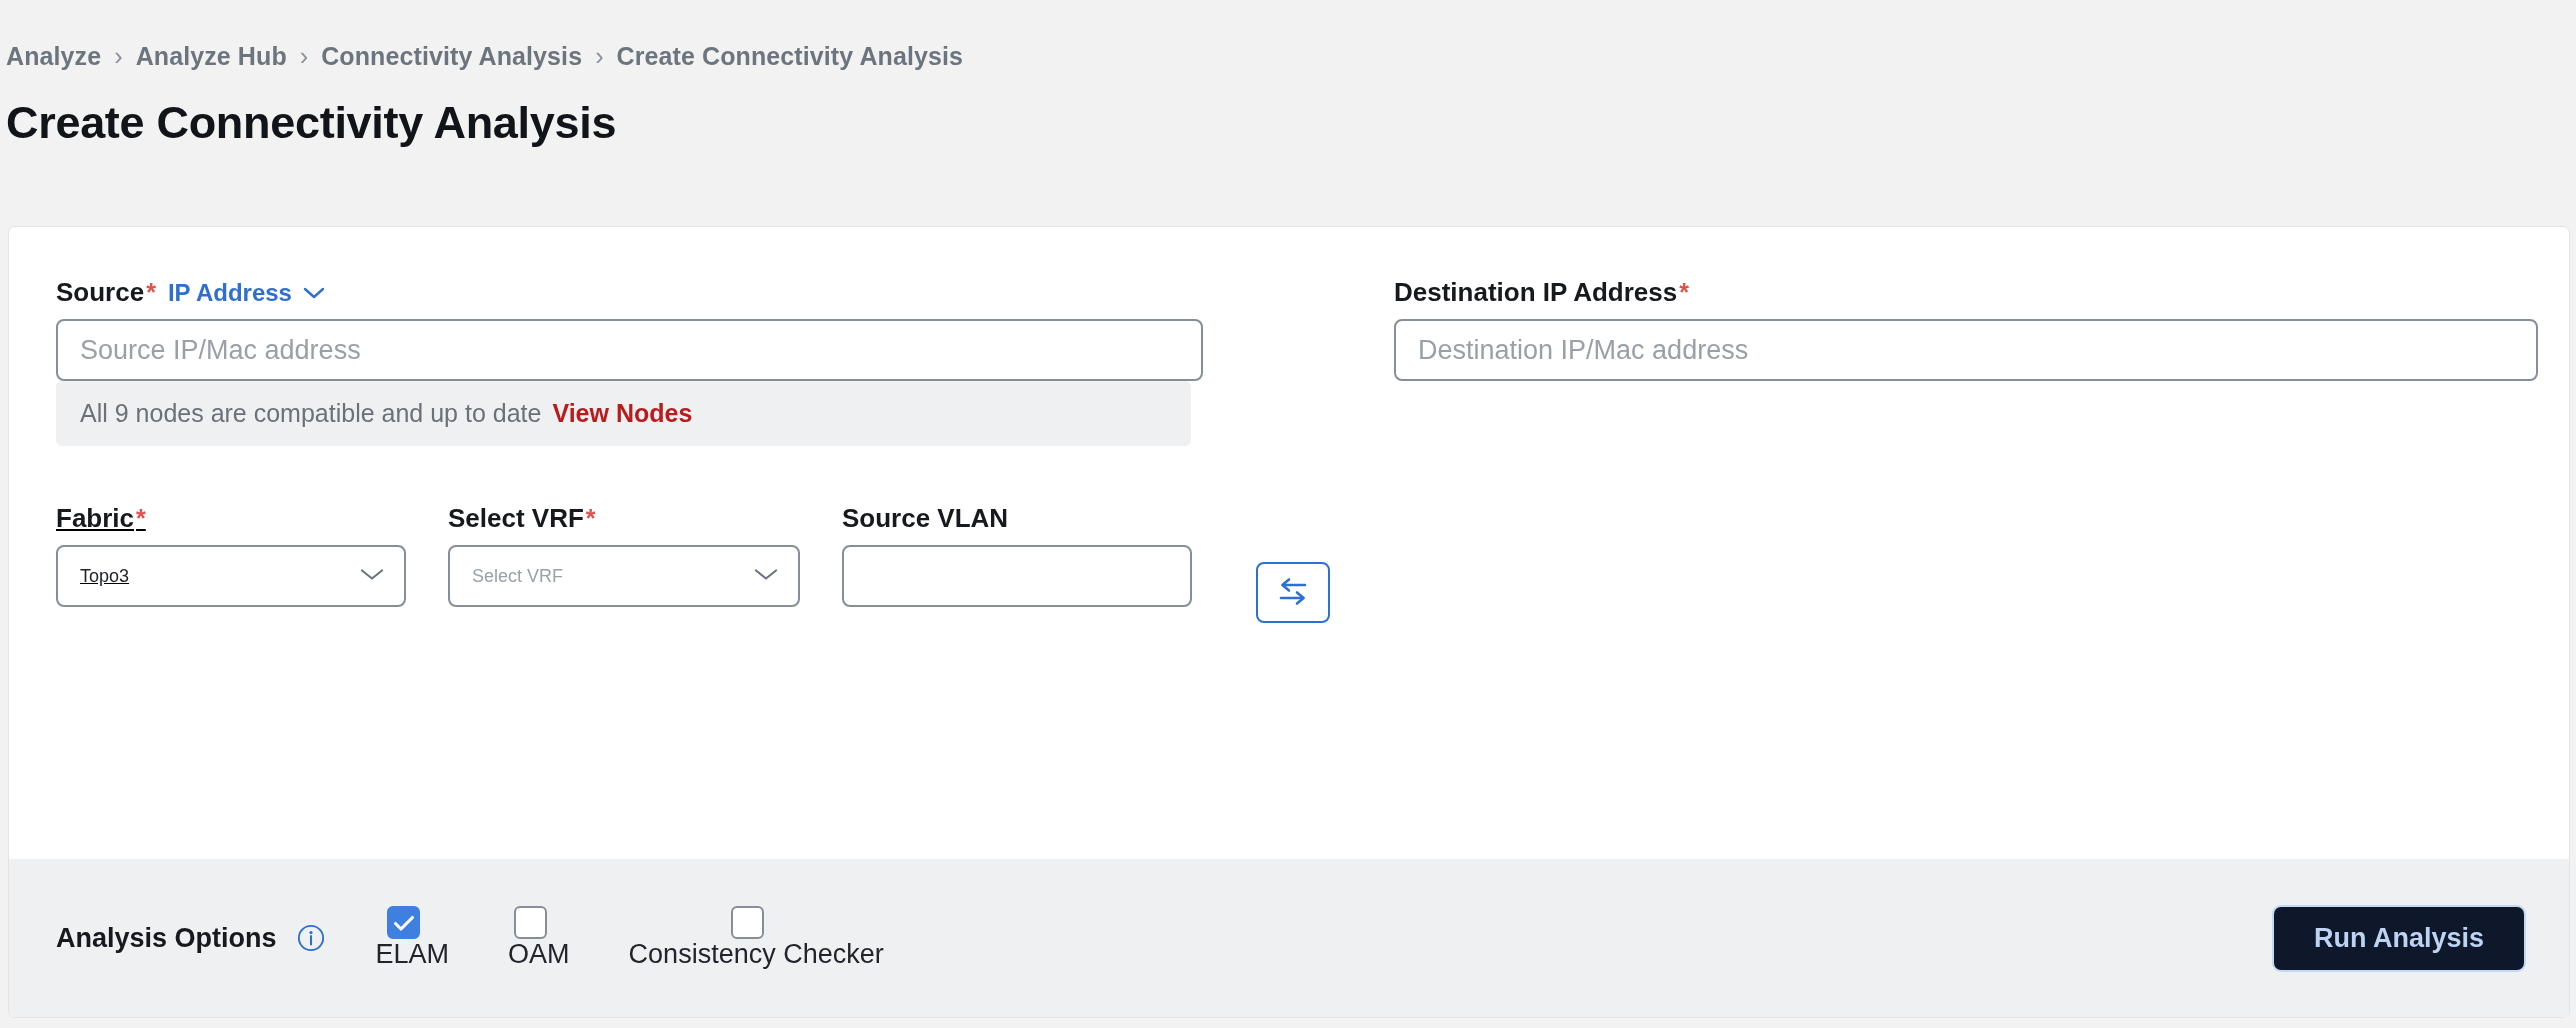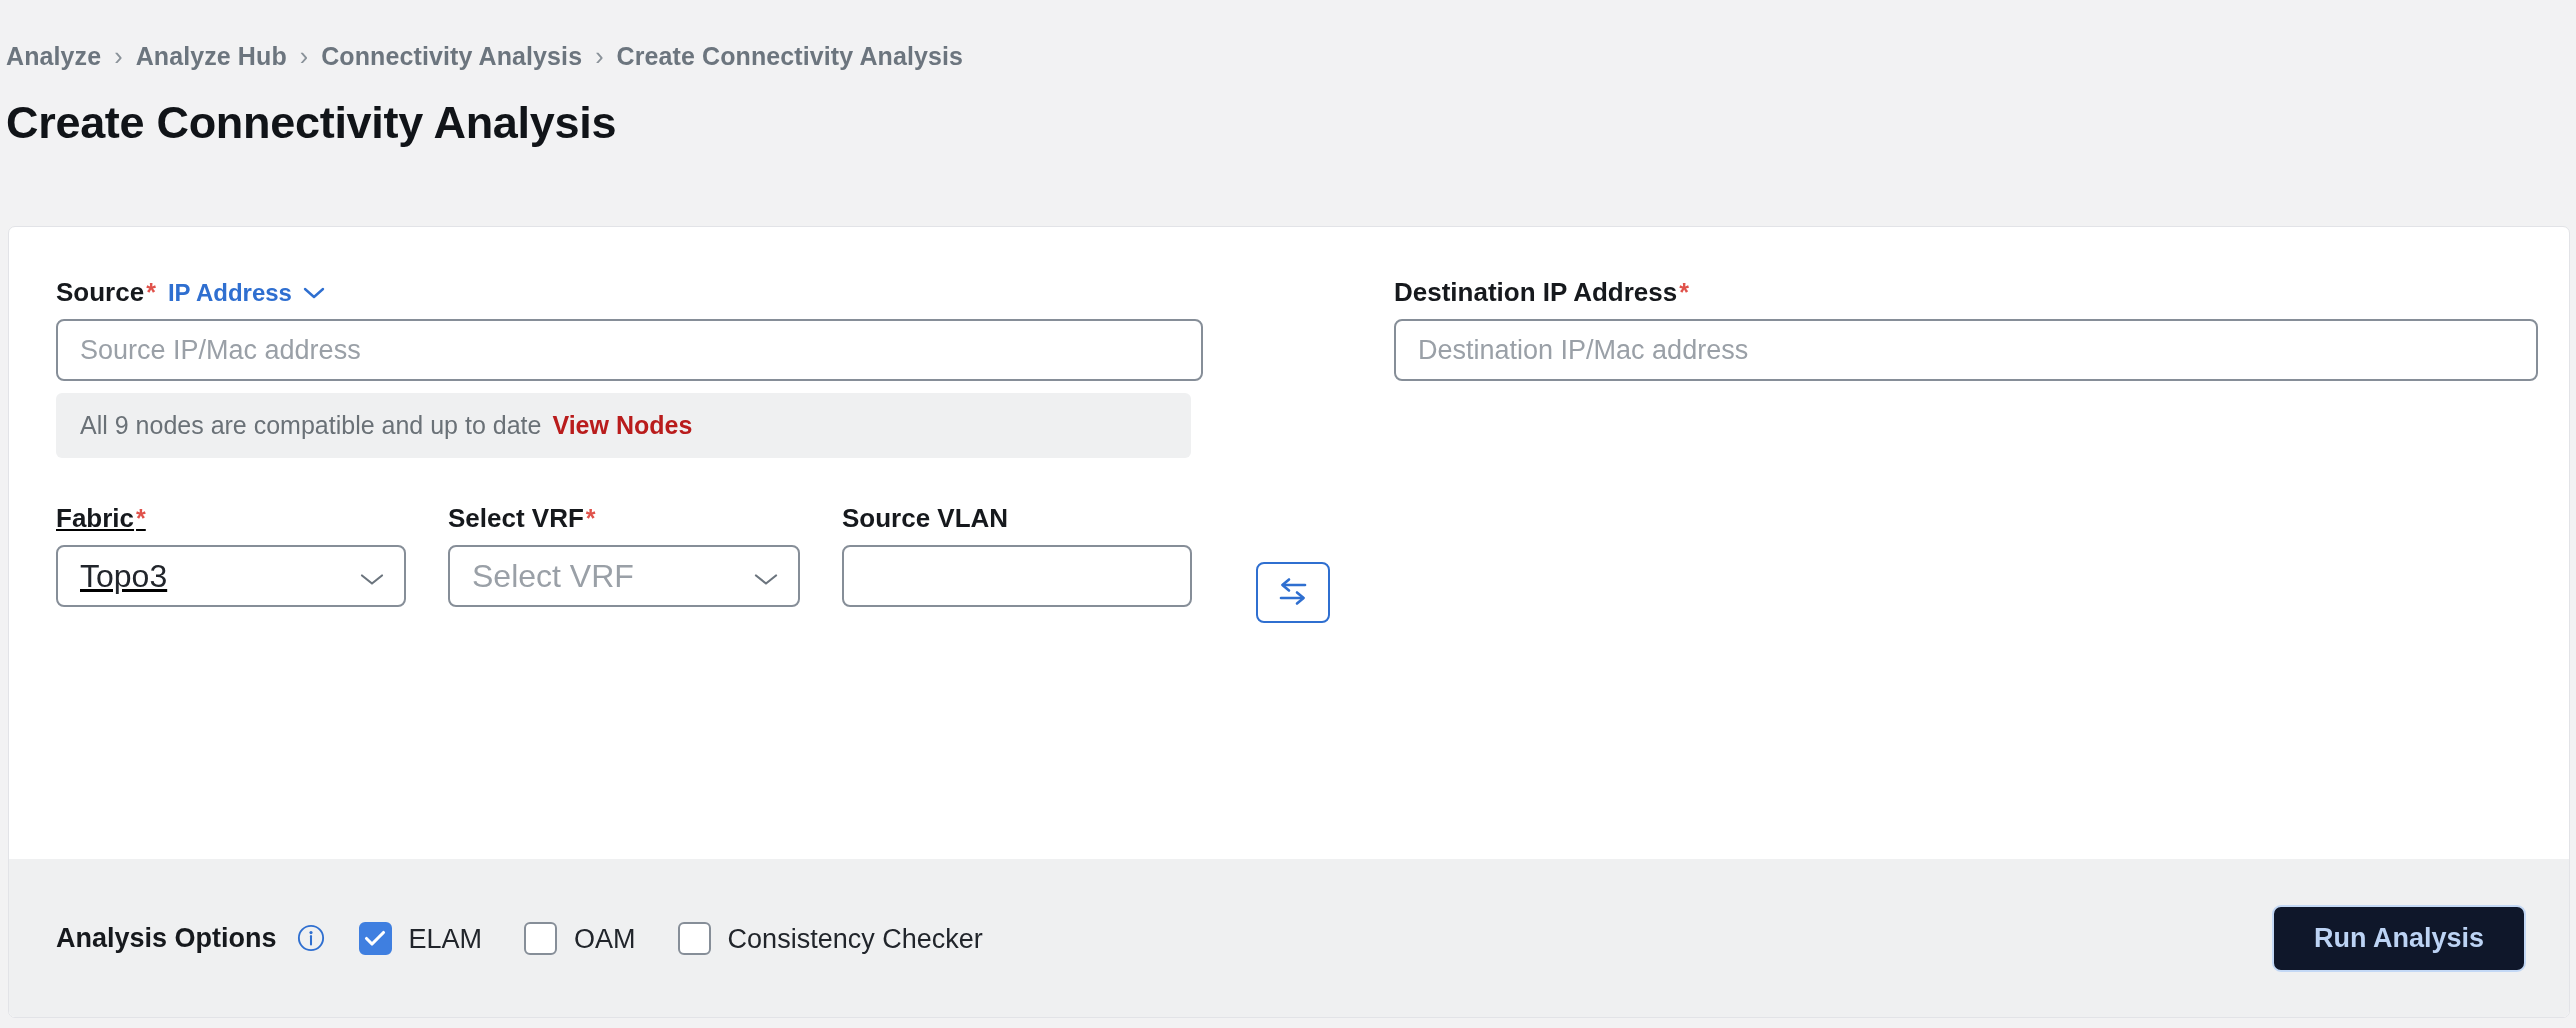--- a/index.html
+++ b/index.html
@@ -69,29 +69,29 @@
     font-size: 27px; color: #21252b;
     font-family: "Liberation Sans", sans-serif;
     outline: none;
   }
   .txt::placeholder { color: #9aa0a7; }
 
   .sel {
     position: relative; width: 100%; height: 62px;
     border: 2px solid #868e98; border-radius: 8px;
     background: #fff; display: flex; align-items: center;
-    padding: 0 22px; font-size: 32px; cursor: pointer;
+    padding: 0 22px; font-size: 18px; cursor: pointer;
   }
   .sel .val { color: #21252b; }
   .sel .val.ph { color: #9aa0a7; }
   .sel .chev { position: absolute; right: 20px; top: 50%; transform: translateY(-50%); }
 
   
   .node-banner {
-    margin-top: 12px; height: 65px; width: 1135px;
+    margin-top: 0; height: 65px; width: 1135px;
     background: #eff0f1; border-radius: 6px;
     display: flex; align-items: center; padding: 0 24px;
     font-size: 25px; color: #6a7177;
   }
   .node-banner .link {
     color: #b91c1c; font-weight: 700; margin-left: 11px; cursor: pointer;
   }
 
   
   .swap-btn {
@@ -155,21 +155,21 @@
     width: 100%; height: 158px;
     background: #eff0f1;
     display: flex; align-items: center;
     padding: 0 43px 0 47px;
   }
   .ao-label {
     font-size: 27px; font-weight: 700; color: #16191d; white-space: nowrap;
   }
   .footer-left { display: flex; align-items: center; }
   .cb-group { display: flex; align-items: center; margin-left: 34px; }
-  .cb-wrap { display: flex; align-items: flex-end; margin-right: 42px; cursor: pointer; }
+  .cb-wrap { display: flex; align-items: center; margin-right: 42px; cursor: pointer; flex-direction: column; }
   .cb {
     width: 33px; height: 33px; border-radius: 6px;
     border: 2px solid #868e98; background: #fff;
     display: flex; align-items: center; justify-content: center;
     flex: 0 0 auto;
   }
   .cb.on { background: #3f7fe0; border-color: #3f7fe0; }
   .cb-text { font-size: 27px; color: #21252b; margin-left: 17px; white-space: nowrap; }
 
   .run-btn {

